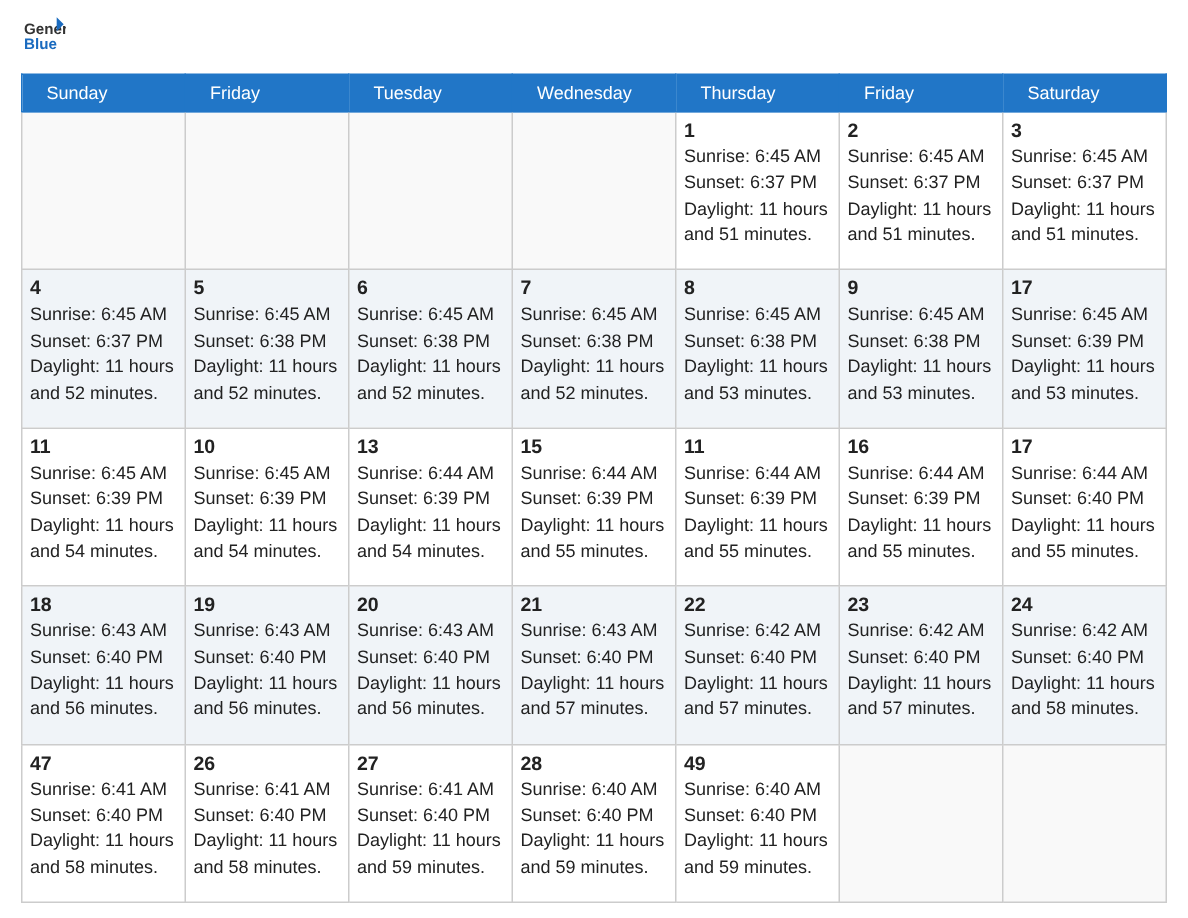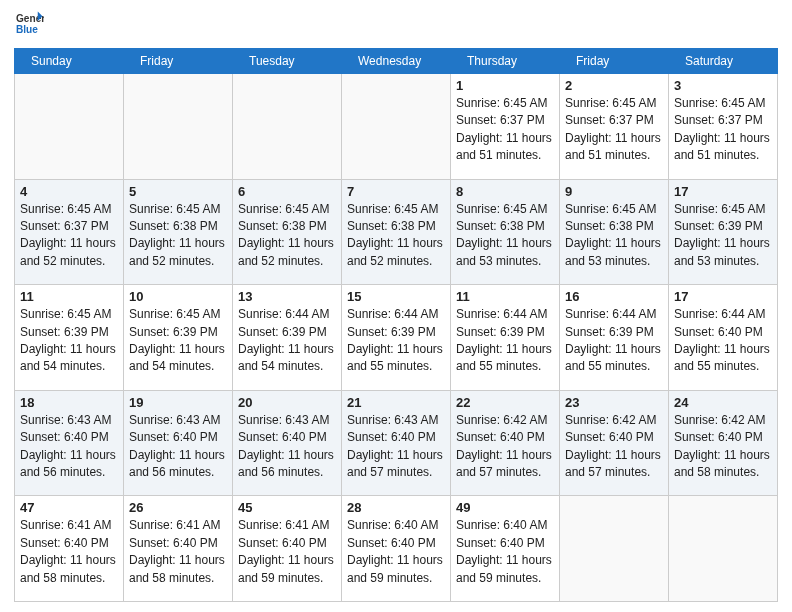--- a/index.html
+++ b/index.html
@@ -310,21 +310,21 @@
 and 58 minutes.</div>
           </td>
           <td>
             <span class="day-num">26</span>
             <div class="day-info" style="white-space: pre-line;">Sunrise: 6:41 AM
 Sunset: 6:40 PM
 Daylight: 11 hours
 and 58 minutes.</div>
           </td>
           <td>
-            <span class="day-num">45</span>
+            <span class="day-num">27</span>
             <div class="day-info" style="white-space: pre-line;">Sunrise: 6:41 AM
 Sunset: 6:40 PM
 Daylight: 11 hours
 and 59 minutes.</div>
           </td>
           <td>
             <span class="day-num">28</span>
             <div class="day-info" style="white-space: pre-line;">Sunrise: 6:40 AM
 Sunset: 6:40 PM
 Daylight: 11 hours

